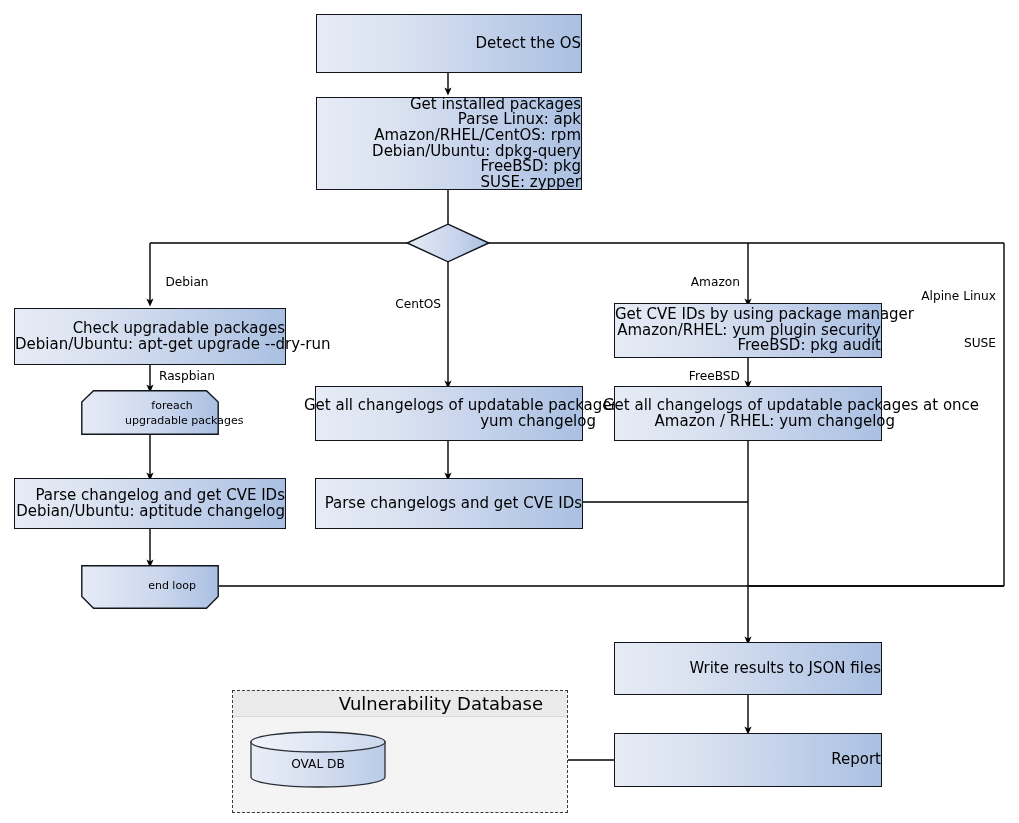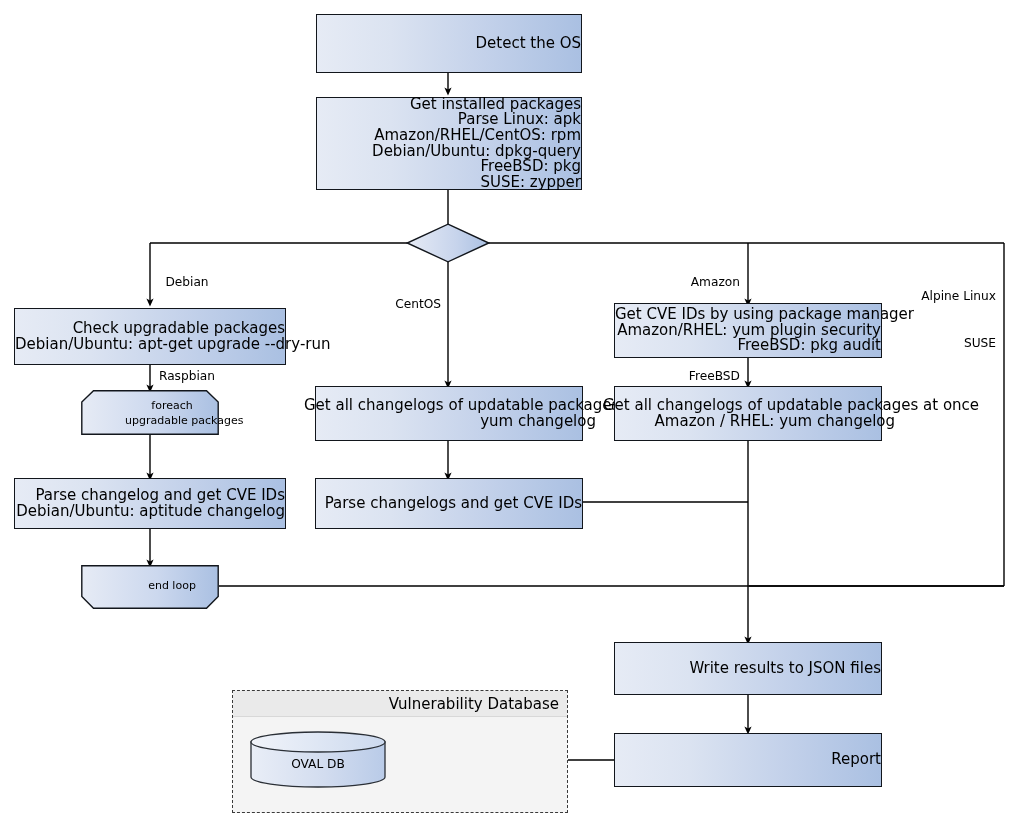--- a/index.html
+++ b/index.html
@@ -69,22 +69,22 @@
     background: #f4f4f4;
   }
   .dbgroup-title {
     box-sizing: border-box;
     height: 26px;
     background: #eaeaea;
     border-bottom: 1px solid #d8d8d8;
     display: flex;
     align-items: center;
     justify-content: flex-end;
-    padding-right: 8px;
-    font-size: 15px;
+    padding-right: 24px;
+    font-size: 18px;
     color: #000;
   }
   .cyl {
     position: absolute;
   }
   .cyl .cyl-lbl {
     position: absolute;
     left: 0; right: 0;
     text-align: center;
     font-size: 12.2px;

